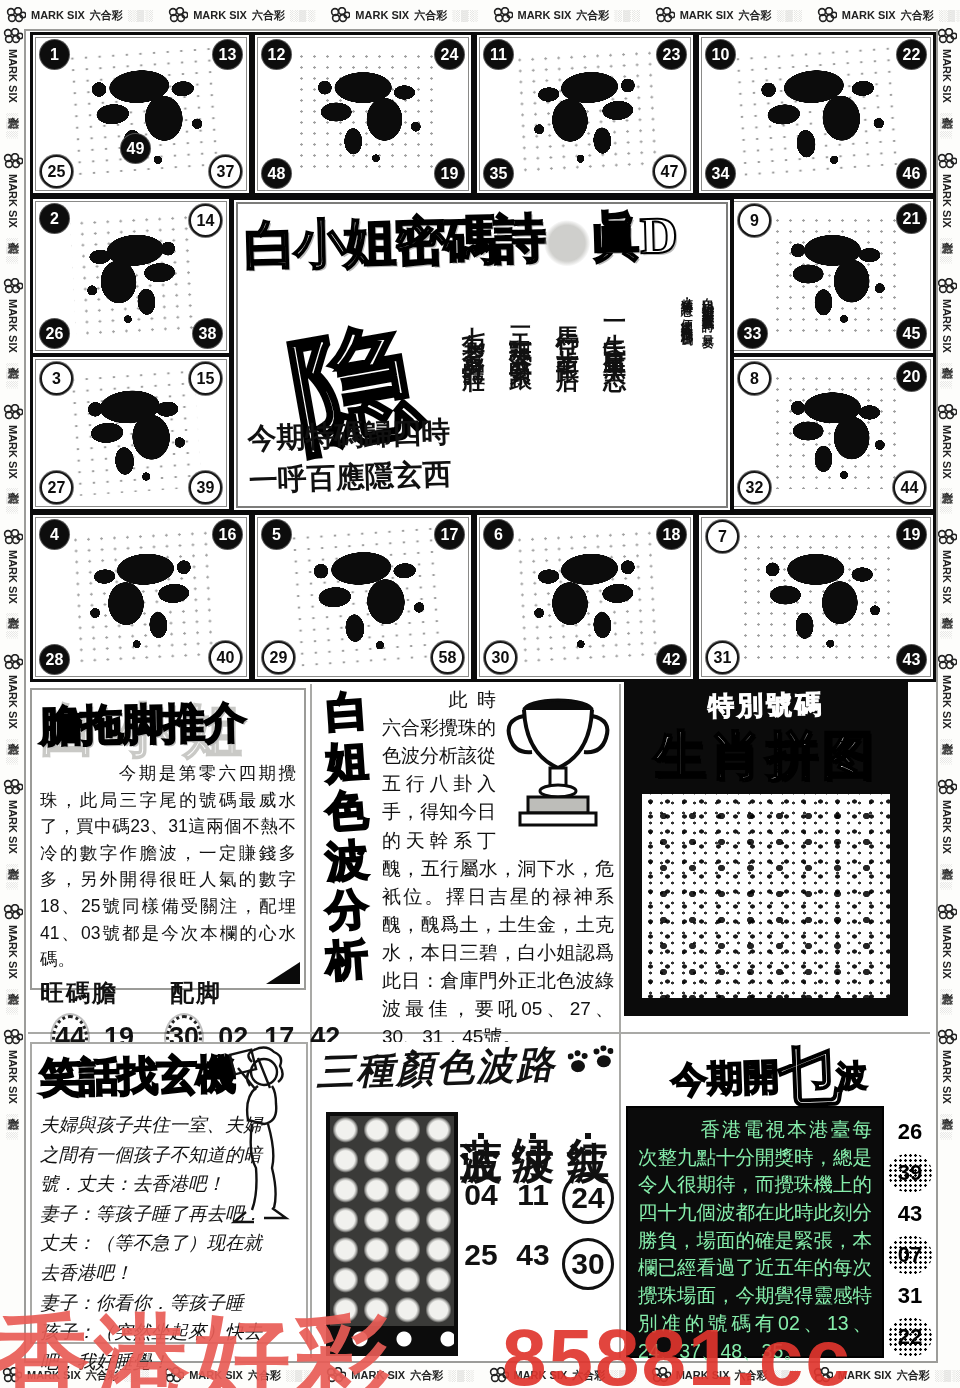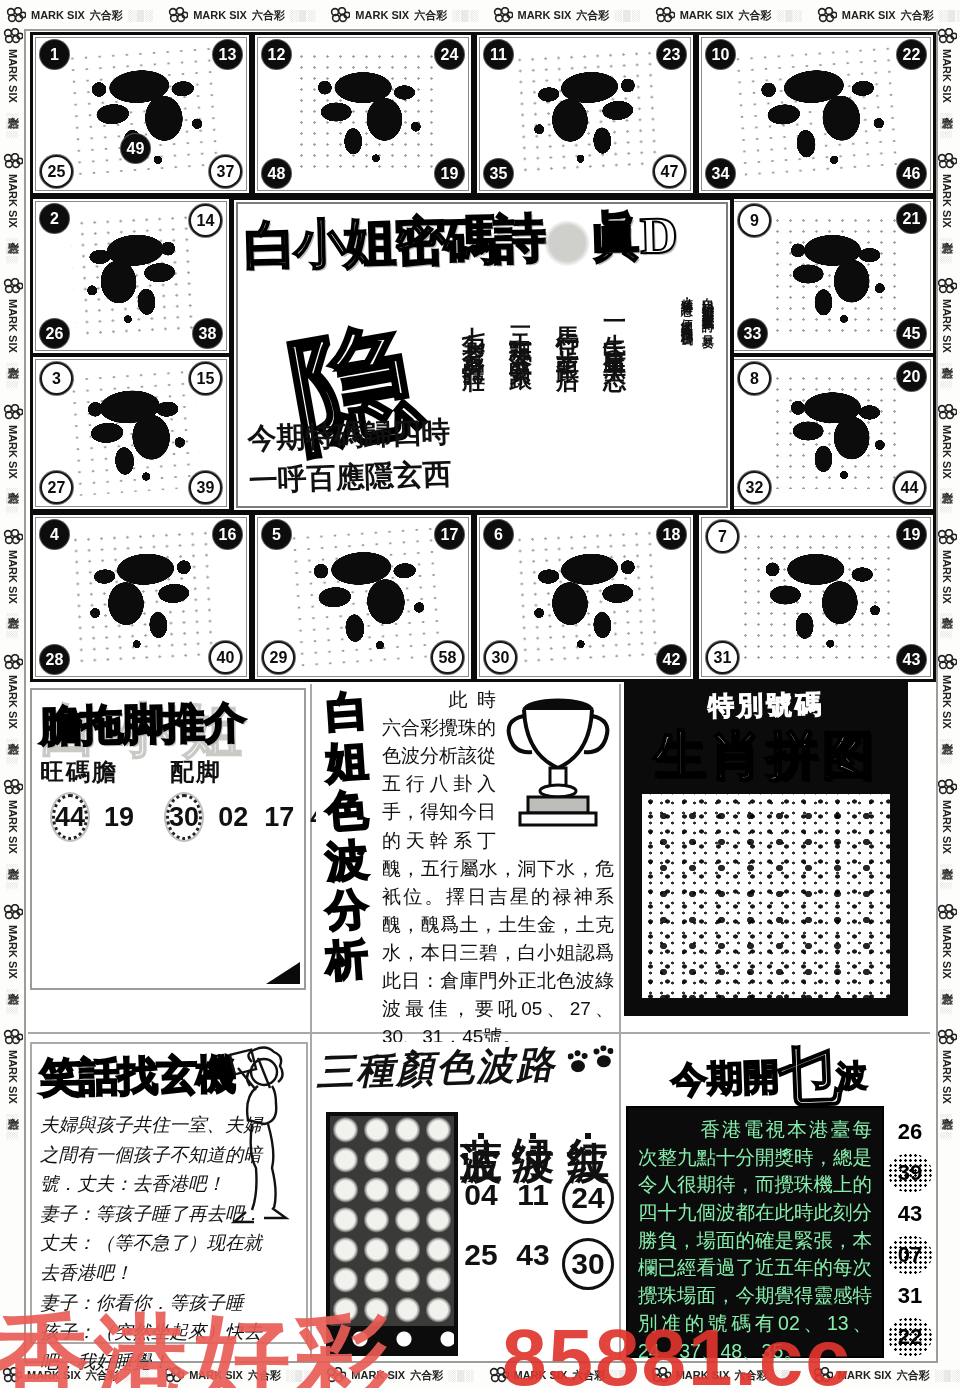--- a/index.html
+++ b/index.html
@@ -725,20 +725,21 @@
     </div>
   </div>
 
   <div class="vline" style="left:310px;top:684px;height:674px;"></div>
   <div class="vline" style="left:619px;top:684px;height:674px;"></div>
   <div class="hline" style="left:28px;top:1032px;width:902px;"></div>
 
   <div class="dantuo">
     <div class="ghost">白小姐</div>
     <div class="title outline">膽拖脚推介</div>
+    <div class="body">今期是第零六四期攪珠，此局三字尾的號碼最威水了，買中碼23、31這兩個不熱不冷的數字作膽波，一定賺錢多多，另外開得很旺人氣的數字18、25號同樣備受關注，配埋41、03號都是今次本欄的心水碼。</div>
     <div class="labels">
       <span>旺碼膽</span>
       <span>配脚</span>
     </div>
     <div class="nums">
         <span class="numcirc">44</span>
         <span>19</span>
         <span style="width:10px"></span>
         <span class="numcirc">30</span>
         <span>02</span>

